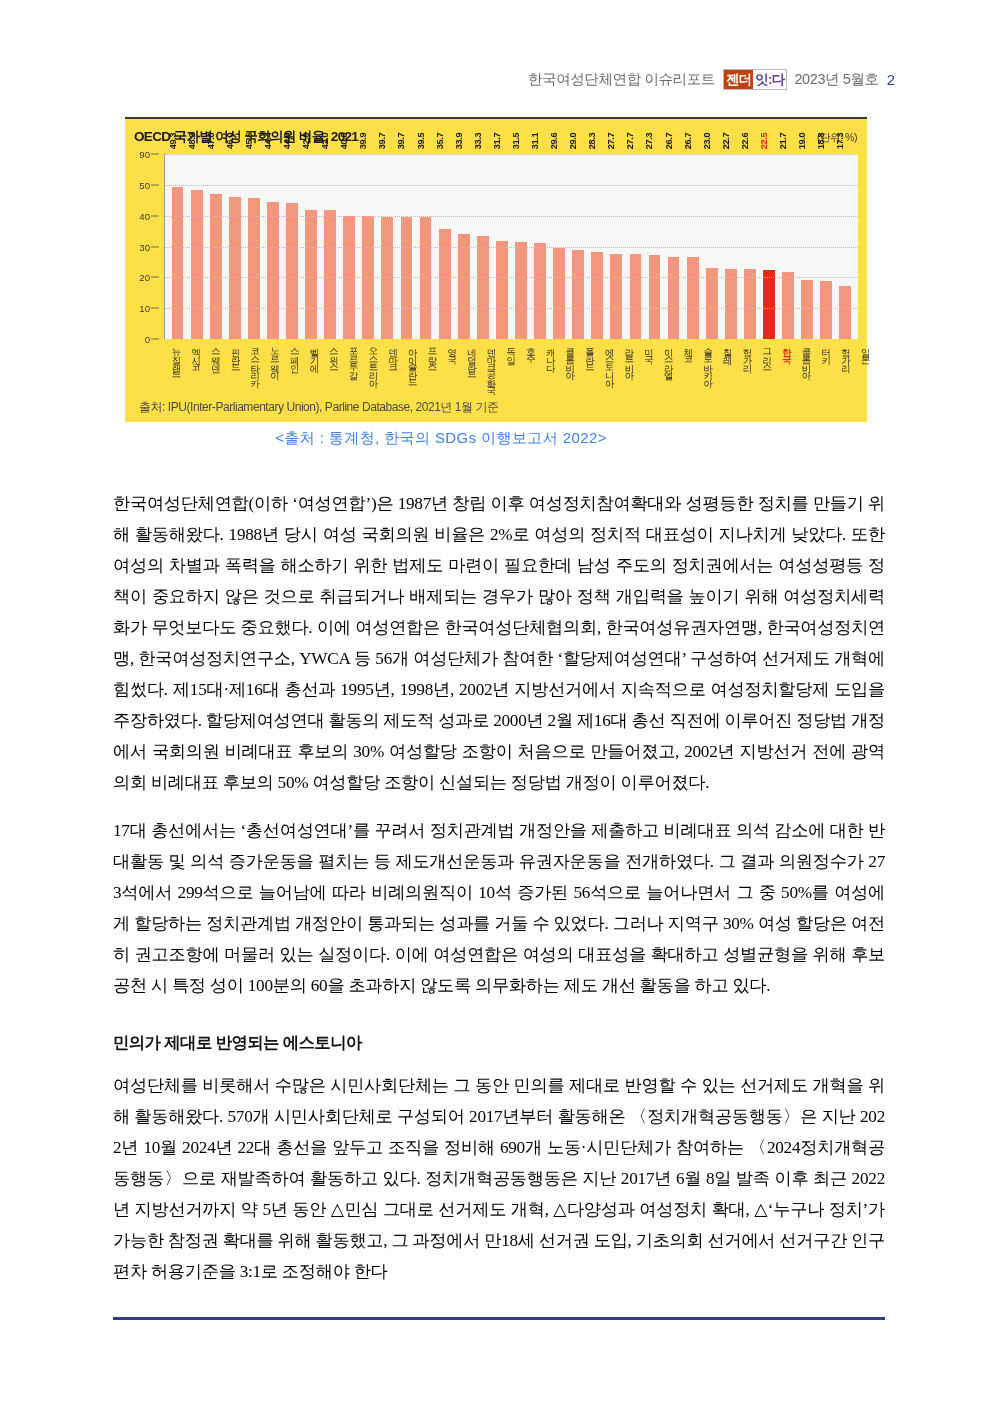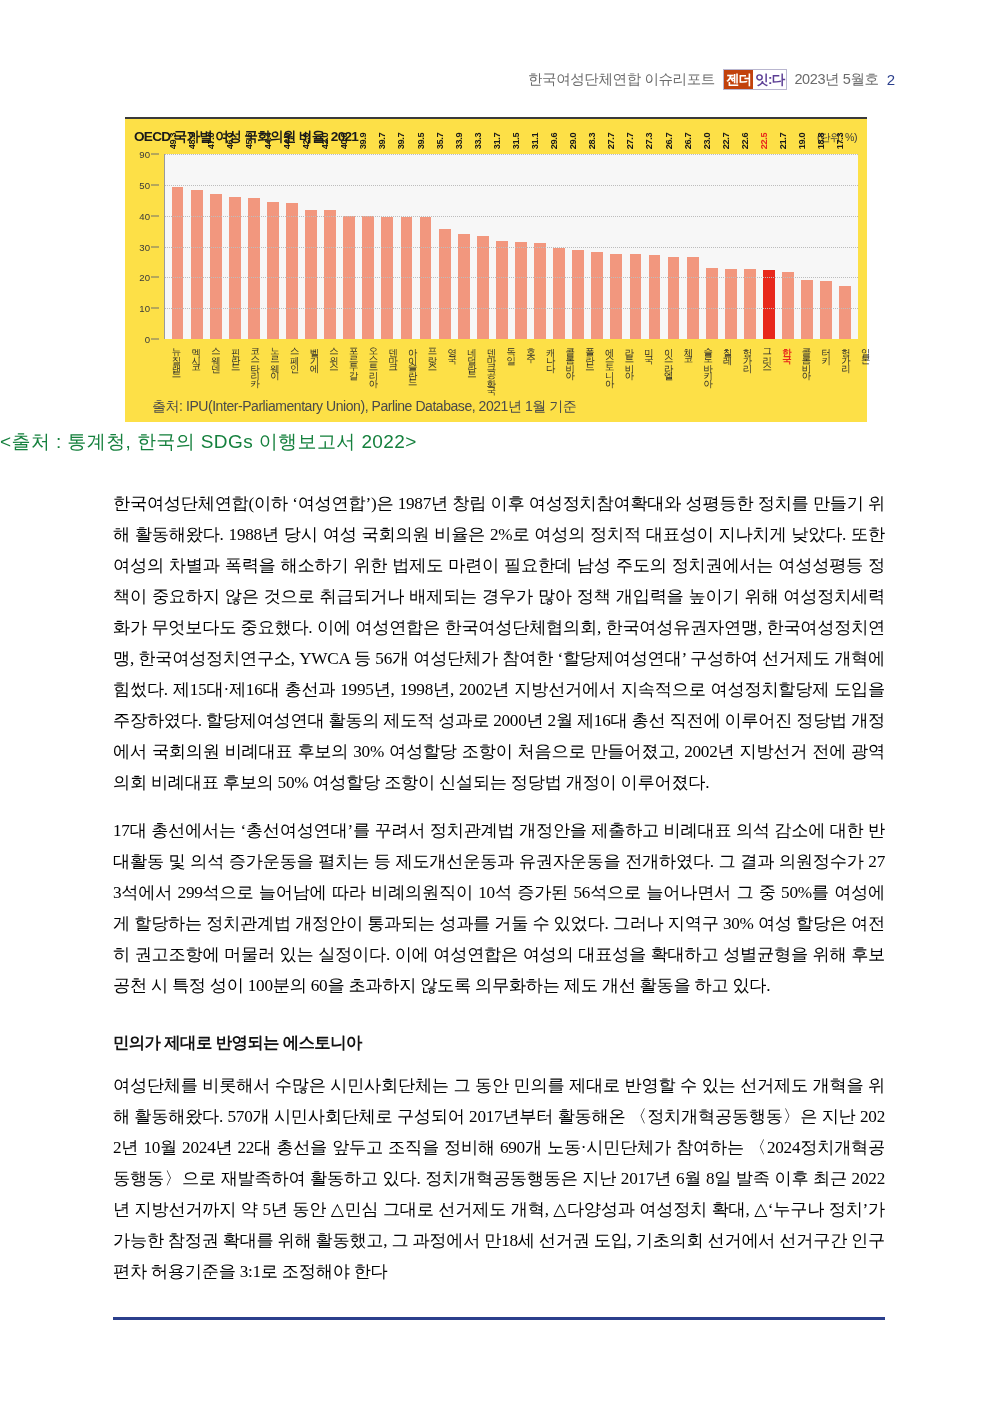--- a/index.html
+++ b/index.html
@@ -219,40 +219,40 @@
     writing-mode: vertical-rl;
     text-orientation: upright;
     letter-spacing: -1.6px;
     line-height: 1;
     padding-top: 2px;
   }
   .xlab-slot.hl .xlab { color: #e8281c; font-weight: bold; }
 
   .fig-source {
     position: absolute;
-    left: 27px;
+    left: 14px;
     bottom: 6px;
     font-family: "Liberation Sans", "DejaVu Sans", sans-serif;
-    font-size: 14px;
+    font-size: 12px;
     color: #4a4a4a;
     letter-spacing: -0.45px;
   }
 
   
   .fig-caption {
     position: absolute;
     top: 429px;
     left: 0;
     width: 992px;
     padding-right: 110px;
     box-sizing: border-box;
-    text-align: left;
-    font-family: "Liberation Sans", "DejaVu Sans", sans-serif;
-    font-size: 19px;
-    color: #15803d;
+    text-align: center;
+    font-family: "Liberation Sans", "DejaVu Sans", sans-serif;
+    font-size: 15px;
+    color: #3b82f6;
     letter-spacing: 0.4px;
   }
 
   
   .body {
     position: absolute;
     top: 488px;
     left: 113px;
     width: 772px;
   }

